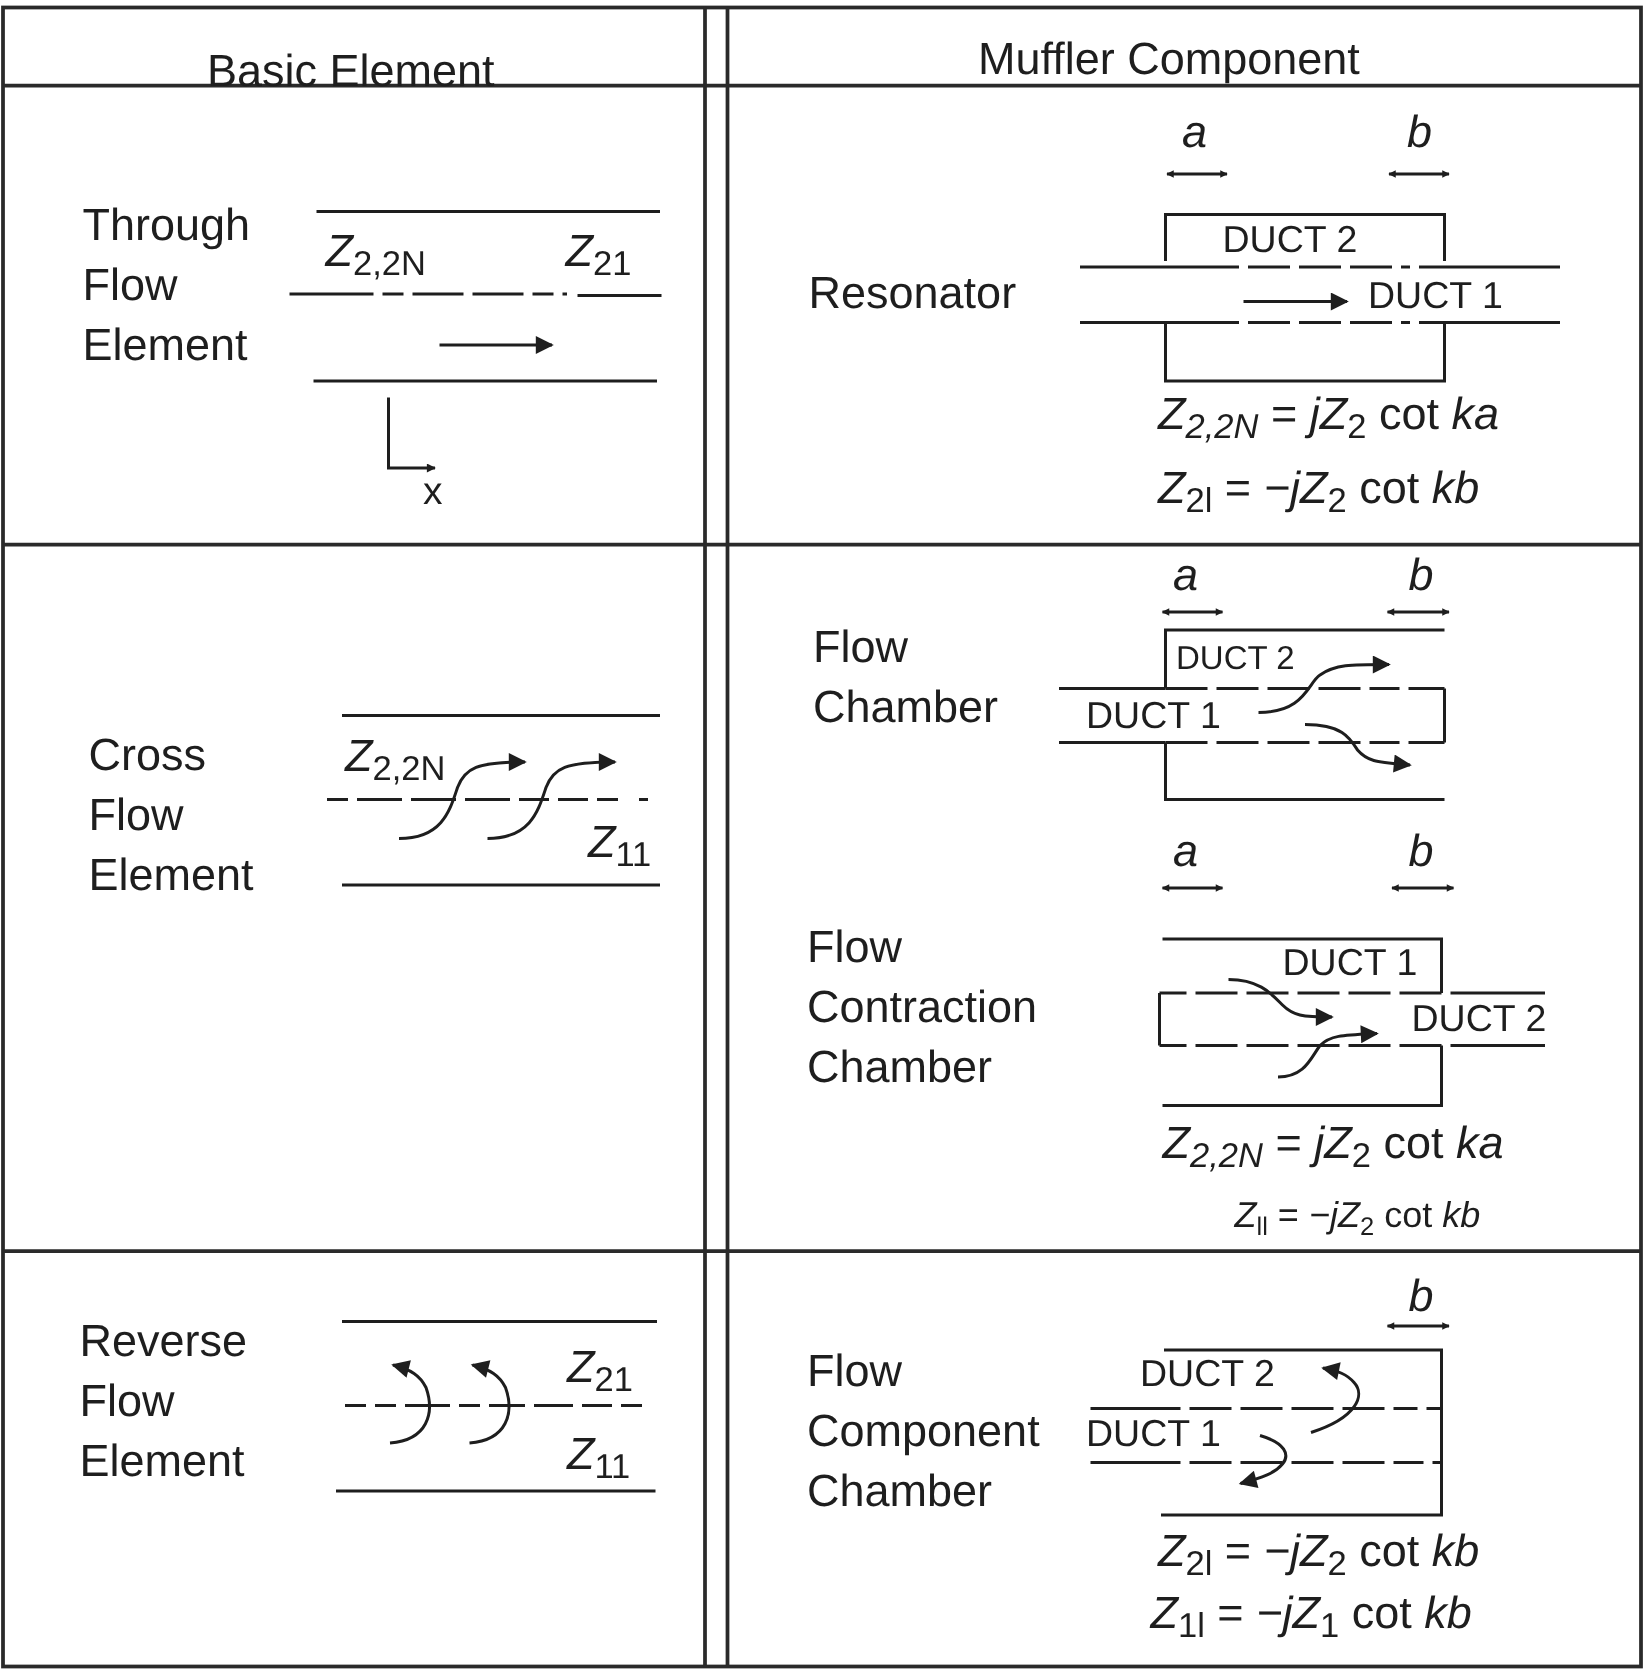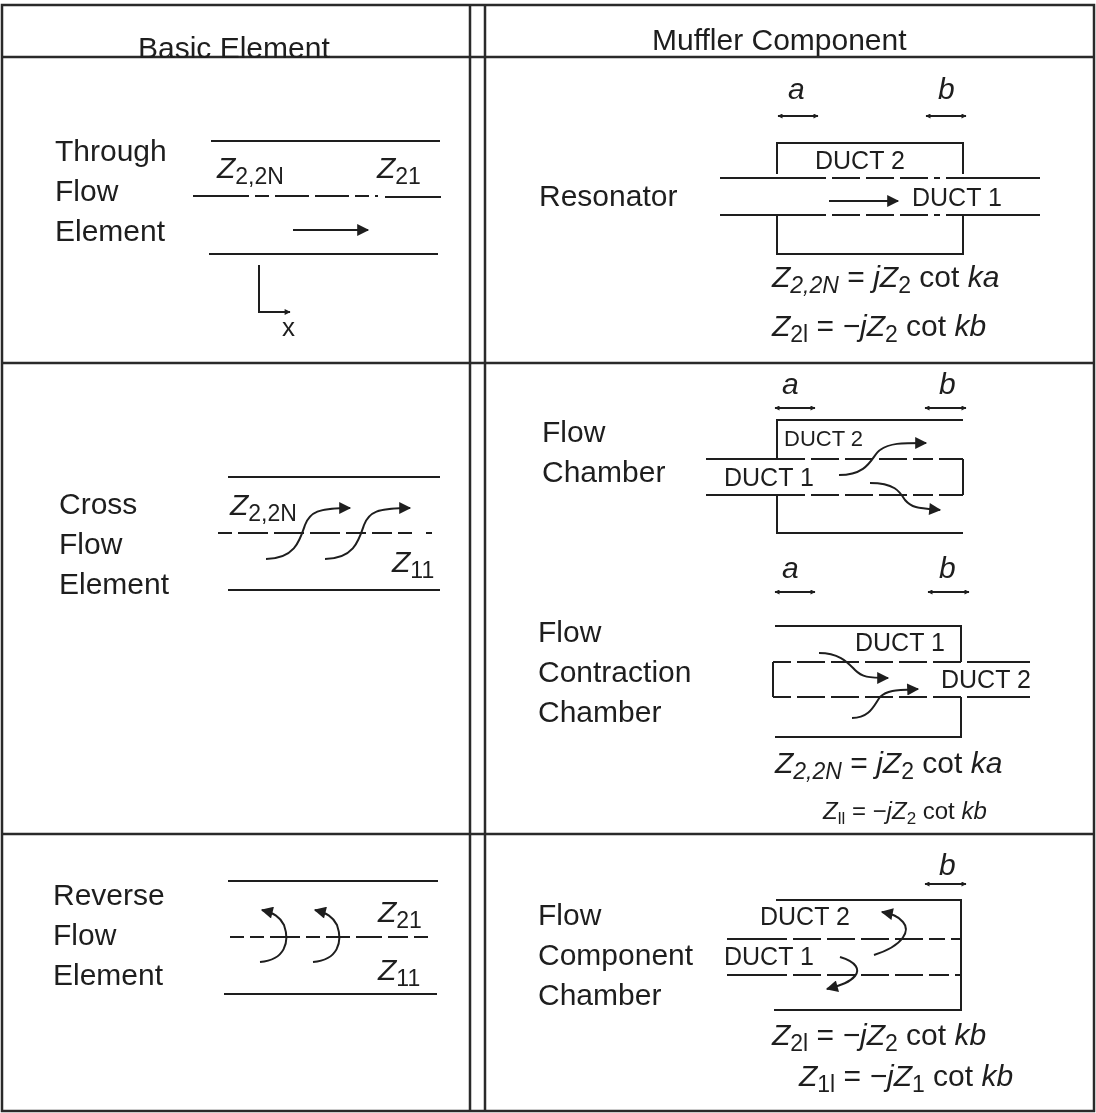--- a/index.html
+++ b/index.html
@@ -177,15 +177,15 @@
 
   <div class="txt lbl" style="left:503px;top:895px;">
     <div>Flow</div>
     <div>Component</div>
     <div>Chamber</div>
   </div>
   <span class="txt z" style="left:939px;top:850px;font-style:italic;">b</span>
   <span class="txt duct" style="left:760px;top:904px;">DUCT 2</span>
   <span class="txt duct" style="left:724px;top:944px;">DUCT 1</span>
   <span class="txt z" style="left:772px;top:1020px;"><i>Z</i><sub>2l</sub> <span>=</span> <i>−j</i><i>Z</i><sub>2</sub> <span>cot</span> <i>kb</i></span>
-  <span class="txt z" style="left:767px;top:1061px;margin-left:32px;"><i>Z</i><sub>1l</sub> <span>=</span> <i>−j</i><i>Z</i><sub>1</sub> <span>cot</span> <i>kb</i></span>
+  <span class="txt z" style="left:767px;top:1061px;"><i>Z</i><sub>1l</sub> <span>=</span> <i>−j</i><i>Z</i><sub>1</sub> <span>cot</span> <i>kb</i></span>
 
 </div>
 
 </body></html>

